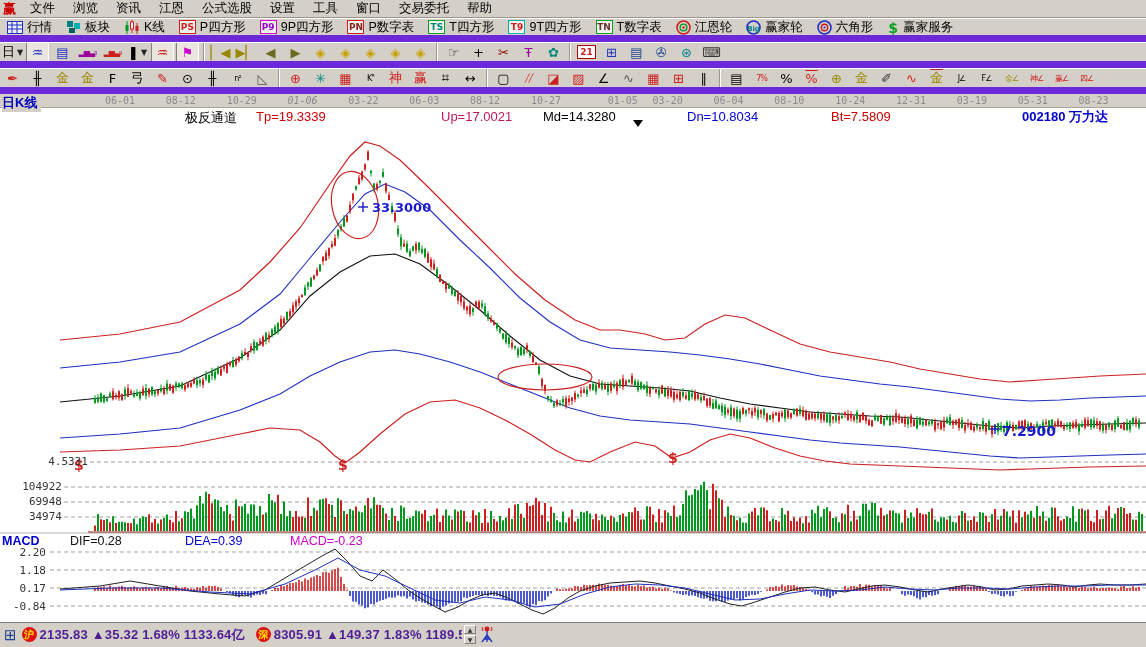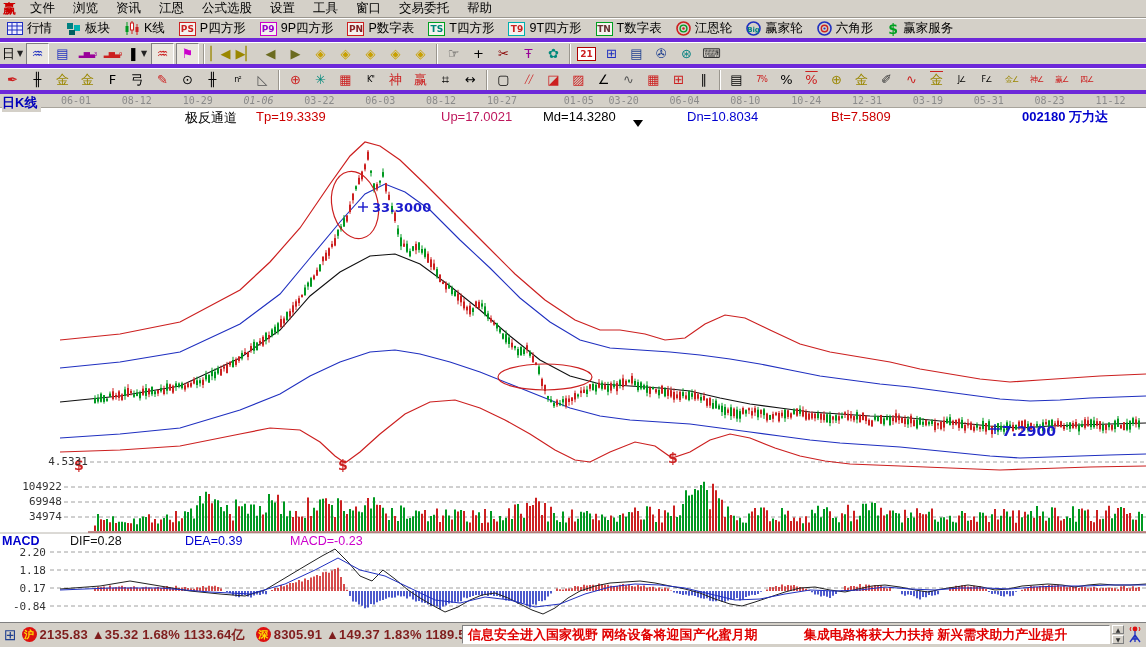--- a/index.html
+++ b/index.html
@@ -4,39 +4,39 @@
 <style>
   html,body{margin:0;padding:0;background:#888;}
   *{box-sizing:border-box;}
   .window{position:relative;width:1146px;height:647px;background:#d4d0c8;overflow:hidden;
     font-family:"Liberation Sans",sans-serif;-webkit-font-smoothing:none;}
   
   .menubar{height:18px;display:flex;align-items:center;background:#d4d0c8;border-bottom:1px solid #9a968e;font-size:12.5px;}
   .logo{color:#cc0000;font-weight:bold;font-size:13px;padding:0 5px 0 3px;}
   .menu-item{padding:1px 9px;color:#000;cursor:default;}
   
-  .toolbar{display:flex;align-items:center;background:#d4d0c8;border-top:1px solid #fff;border-bottom:4px solid #6d28d9;overflow:hidden;}
+  .toolbar{display:flex;align-items:center;background:#d4d0c8;border-top:1px solid #fff;border-bottom:7px solid #6d28d9;overflow:hidden;}
   .tb2{height:24px;font-size:12.5px;}
   .tb3{height:26px;}
   .tb4{height:26px;}
   .tb2-item{display:flex;align-items:center;gap:4px;padding:0 7px;white-space:nowrap;cursor:default;}
   .chipbadge{display:inline-flex;align-items:center;justify-content:center;width:17px;height:14px;
     font-size:9px;font-weight:bold;background:#f4f2ee;font-family:"DejaVu Sans",sans-serif;}
   .tbtn{width:23px;height:22px;display:flex;align-items:center;justify-content:center;
     font-family:"DejaVu Sans",sans-serif;font-size:13px;margin:0 1px;border:1px solid transparent;cursor:default;white-space:nowrap;}
   .tbtn.sel{background:#eae6de;border:1px solid #808080;border-right-color:#fff;border-bottom-color:#fff;}
   .tbtn .dd{font-size:8px;margin-left:2px;color:#222;}
   .tbtn.small{font-size:8px;letter-spacing:-1px;}
   .tsep{width:2px;height:20px;border-left:1px solid #9a968e;border-right:1px solid #fff;margin:0 3px;}
   .chip21{border:1px solid #b00000;background:#fff;color:#cc2020;font-size:9px;font-weight:bold;padding:1px 2px;line-height:10px;}
   
   .chart{position:absolute;left:0;top:94px;width:1146px;height:528px;background:#fff;}
   .date-strip{position:absolute;left:0;top:0;width:1146px;height:14px;background:#d4d0c8;border-bottom:1px solid #a8a49c;}
   .kline-label{position:absolute;left:2px;top:0px;color:#0000bb;font-weight:bold;font-size:13px;background:#d4d0c8;padding-right:4px;}
-  .date{position:absolute;top:1px;transform:translateX(-50%);font-family:"DejaVu Sans Mono",monospace;font-size:10px;color:#8a8a8a;}
+  .date{position:absolute;top:1px;transform:translateX(-50%);font-family:"DejaVu Sans Mono",monospace;font-size:10px;color:#8a8a8a;margin-left:44px;}
   #chart-svg{position:absolute;left:0;top:0;}
   .ind-row{position:absolute;left:0;top:15px;width:1146px;height:16px;font-size:13px;}
   .ind-row span{position:absolute;white-space:nowrap;}
   .ind-name{left:185px;color:#000;}
   .i-tp{left:256px;color:#cc0000;}
   .i-up{left:399px;color:#be185d;margin-left:42px;}
   .i-md{left:543px;color:#000;}
   .i-dn{left:687px;color:#0000d0;}
   .i-bt{left:831px;color:#cc0000;}
   .stock-label{position:absolute;left:1022px;top:14px;width:130px;overflow:hidden;white-space:nowrap;
@@ -52,21 +52,21 @@
   .m-dif{left:70px;color:#111;}
   .m-dea{left:185px;color:#0000d0;text-align:right;}
   .m-macd{left:290px;color:#cc00cc;}
   
   .statusbar{position:absolute;left:0;top:622px;width:1146px;height:25px;background:#d4d0c8;
     border-top:1px solid #808080;display:flex;align-items:center;padding:1px 2px 2px 2px;font-size:13px;}
   .sb-left{display:flex;align-items:center;width:460px;min-width:460px;overflow:hidden;}
   .board-icon{color:#204090;font-family:"DejaVu Sans",sans-serif;font-size:15px;margin:0 2px;}
   .badge{width:15px;height:15px;min-width:15px;border-radius:50%;background:#dd1111;color:#ffe000;
     font-size:10px;font-weight:bold;display:flex;align-items:center;justify-content:center;margin:0 3px;}
-  .sb-text{color:#7f1d1d;font-weight:bold;white-space:nowrap;letter-spacing:0.2px;margin-right:8px;text-align:center;}
+  .sb-text{color:#4c1d95;font-weight:bold;white-space:nowrap;letter-spacing:0.2px;margin-right:8px;text-align:center;}
   .news{flex:1;height:19px;background:#fff;border:1px solid;border-color:#808080 #fff #fff #808080;
     color:#e00000;font-weight:bold;white-space:nowrap;overflow:hidden;display:flex;align-items:center;padding:0 5px;}
   .news .gap{display:inline-block;width:46px;}
   .spinner{display:flex;flex-direction:column;gap:1px;margin:0 2px;}
   .spin-btn{width:12px;height:9px;font-size:6px;line-height:6px;text-align:center;background:#d4d0c8;
     border:1px solid;border-color:#fff #808080 #808080 #fff;color:#333;padding:0;font-family:"DejaVu Sans",sans-serif;}
 </style>
 </head>
 <body>
 
@@ -1873,25 +1873,20 @@
   </div>
 
   <div class="statusbar">
     <div class="sb-left">
       <span class="board-icon">⊞</span>
       <span class="badge">沪</span>
       <span class="sb-text">2135.83 ▲35.32 1.68% 1133.64亿</span>
       <span class="badge">深</span>
       <span class="sb-text">8305.91 ▲149.37 1.83% 1189.52亿</span>
     </div>
-    <div class="news">
-      <span>信息安全进入国家视野 网络设备将迎国产化蜜月期</span>
-      <span class="gap"></span>
-      <span>集成电路将获大力扶持 新兴需求助力产业提升</span>
-    </div>
     <div class="spinner">
       <button class="spin-btn">▲</button>
       <button class="spin-btn">▼</button>
     </div>
     <svg width="18" height="19" viewBox="0 0 18 19">
       <circle cx="9" cy="4" r="2.4" fill="#dd1111"></circle>
       <path d="M5 2 Q3 4 5 6 M13 2 Q15 4 13 6" stroke="#dd1111" fill="none" stroke-width="1"></path>
       <path d="M9 6 L9 17 M9 10 L4 17 M9 10 L14 17 M6 14 L12 14" stroke="#2030c0" fill="none" stroke-width="1.3"></path>
     </svg>
   </div>

